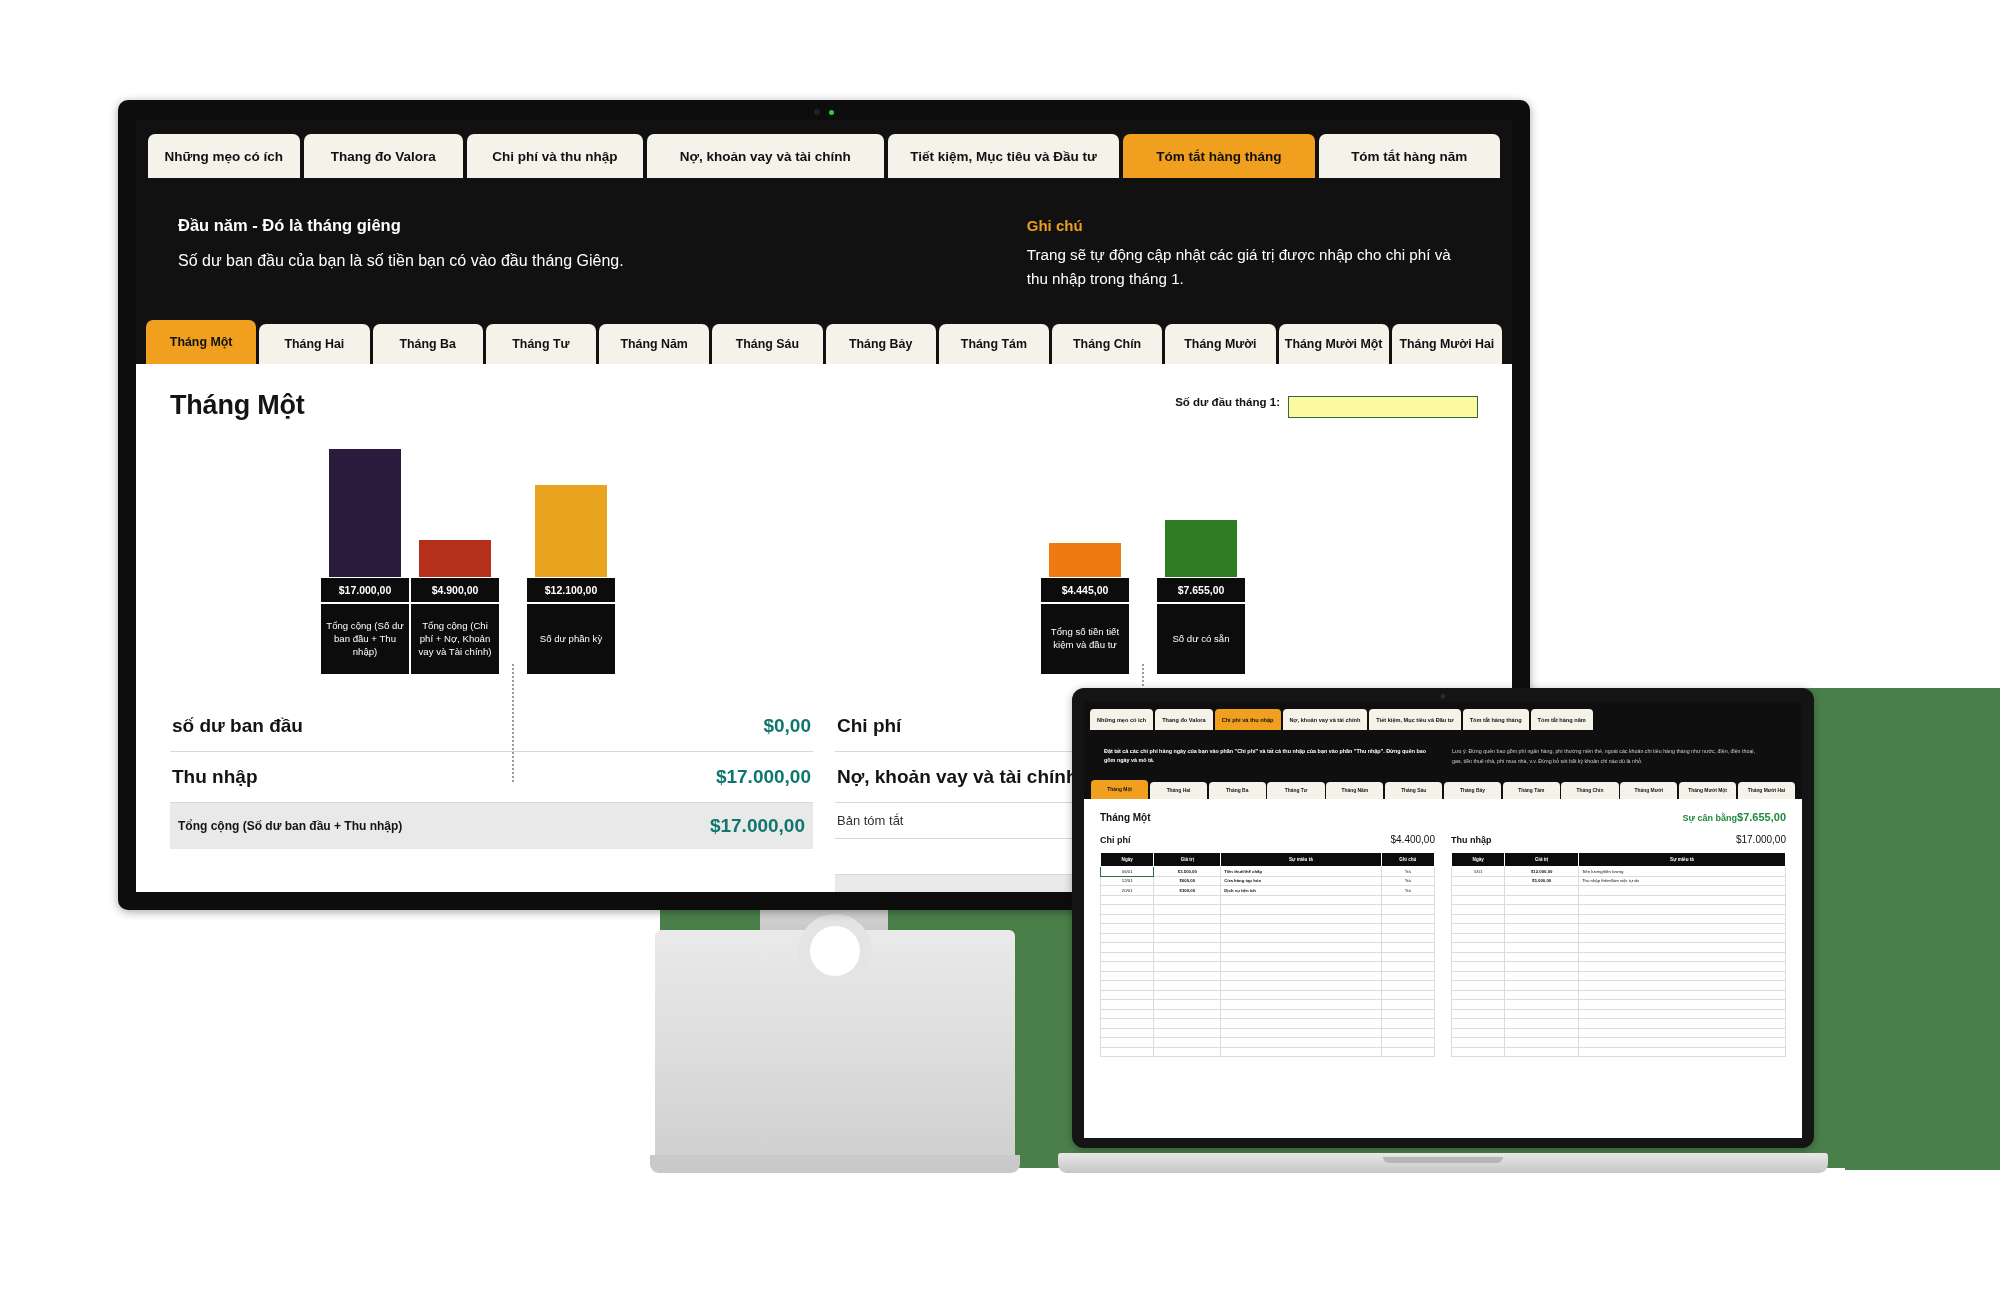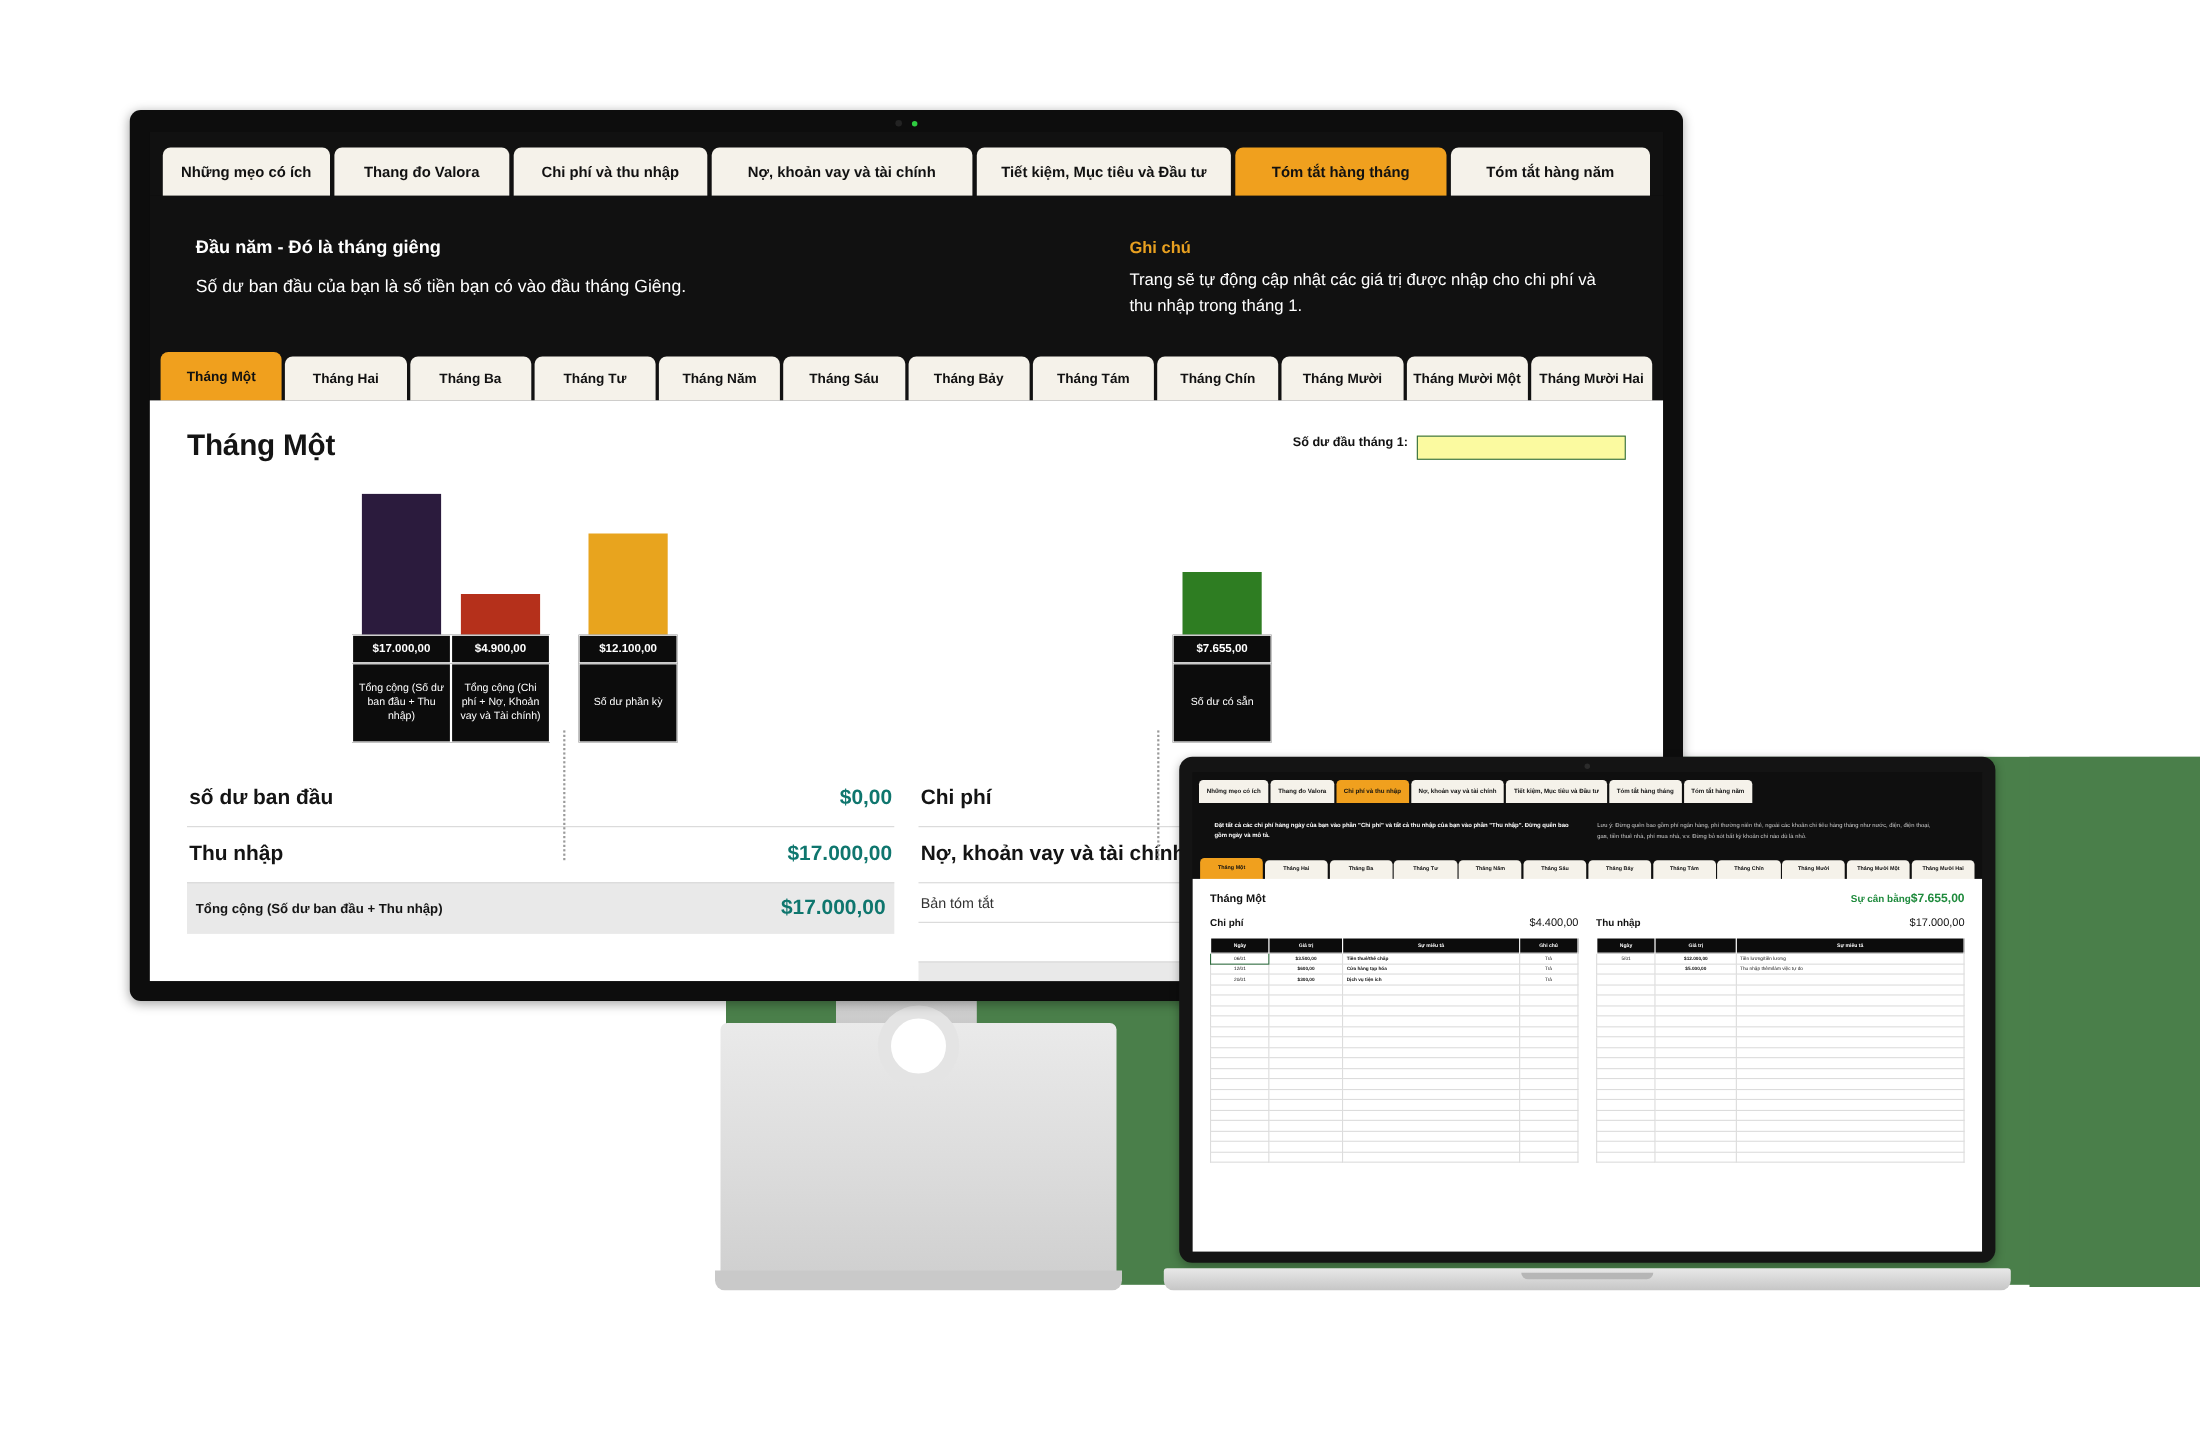--- a/index.html
+++ b/index.html
@@ -332,20 +332,25 @@
               <div class="vsep" style="left:12px;bottom:100px;"></div>
             </div>
             <div class="cbar-col">
               <div class="cbar" style="height:92px;background:#e8a41e;"></div>
               <div class="cval">$12.100,00</div>
               <div class="clab">Số dư phần kỳ</div>
             </div>
           </div>
 
           <div class="cgroup right">
+            <div class="cbar-col">
+              <div class="cbar" style="height:34px;background:#ef7a11;"></div>
+              <div class="cval">$4.445,00</div>
+              <div class="clab">Tổng số tiền tiết kiệm và đầu tư</div>
+            </div>
             <div style="position:relative;width:26px;height:1px;">
               <div class="vsep" style="left:12px;bottom:100px;"></div>
             </div>
             <div class="cbar-col">
               <div class="cbar" style="height:57px;background:#2e7d22;"></div>
               <div class="cval">$7.655,00</div>
               <div class="clab">Số dư có sẵn</div>
             </div>
           </div>
 

